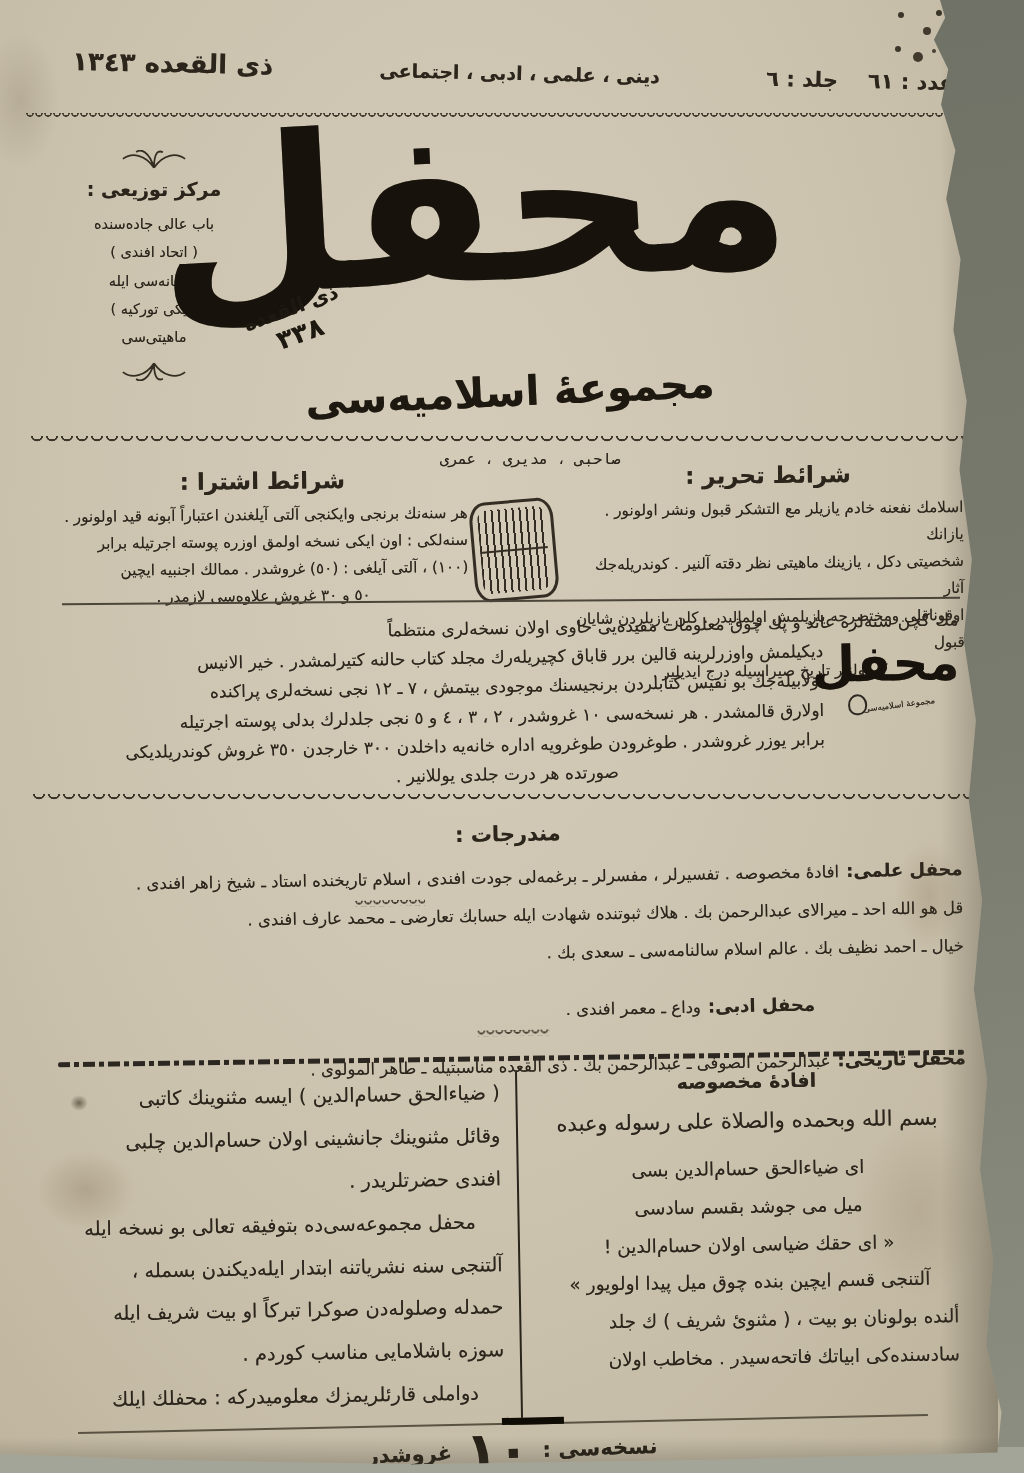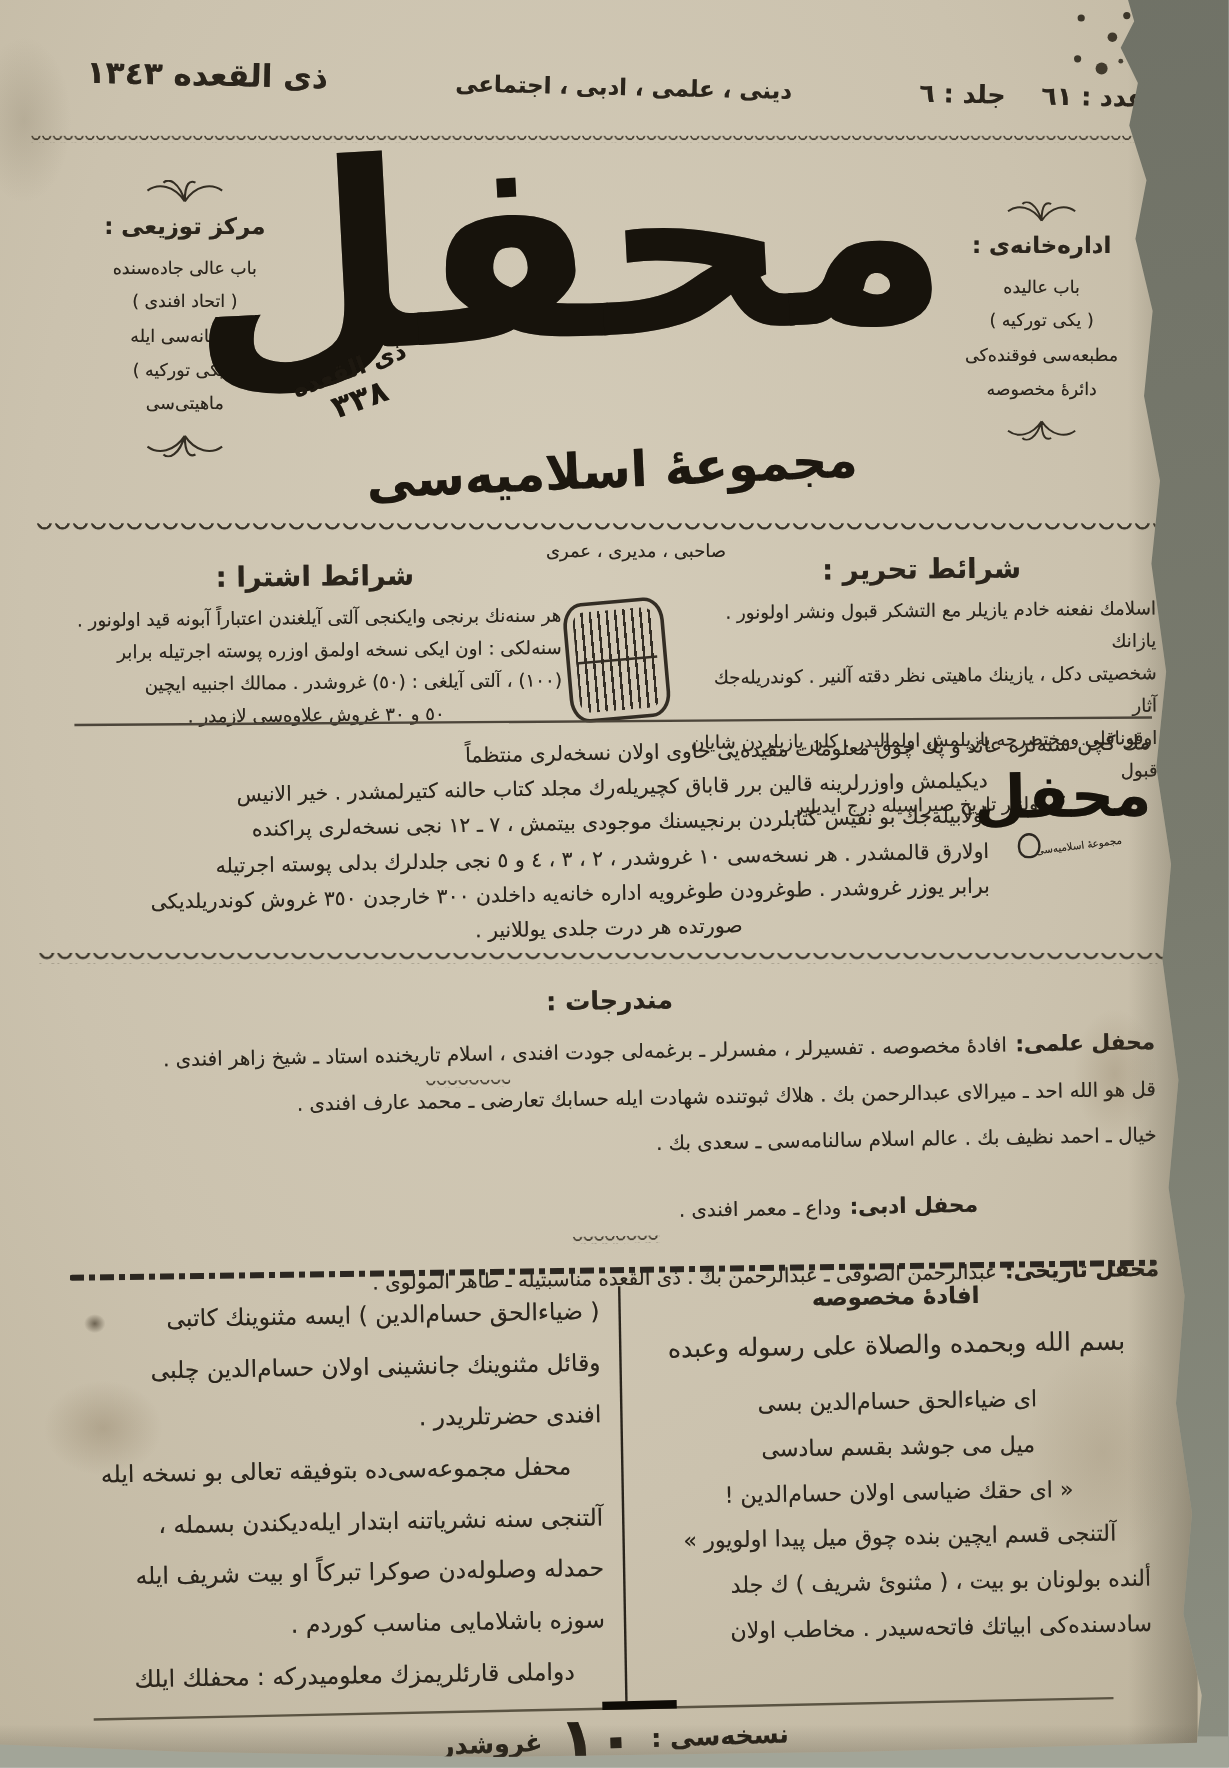--- a/index.html
+++ b/index.html
@@ -44,21 +44,21 @@
   .sidebox .orn.flip{transform:scaleY(-1);margin:10px auto 0;}
   .sidebox h3{margin:0 0 10px;font-size:19px;font-weight:bold;}
   .sidebox .ln{font-size:14.5px;line-height:1.95;}
 
   .big-title{font-size:215px;font-weight:bold;line-height:1.05;text-align:center;color:#17130c;transform:rotate(-3deg);letter-spacing:-4px;}
   .overlay-date{text-align:center;font-weight:bold;transform:rotate(-20deg);color:#1d1810;}
   .overlay-date .l1{font-size:20px;}
   .overlay-date .l2{font-size:26px;}
   .mast-sub{font-size:41px;font-weight:bold;text-align:center;transform:rotate(-2.5deg);color:#1d1810;}
 
-  .staff{font-size:15px;text-align:center;}
+  .staff{font-size:15px;text-align:center;font-family:Liberation Mono, monospace;}
 
   .terms{transform:rotate(-.6deg);}
   .terms h4{margin:0 0 8px;font-size:23px;font-weight:bold;text-align:center;}
   .terms .ln{font-size:15.2px;line-height:1.78;text-align:right;}
   .terms .ln.center{text-align:center;}
 
   .seal{border:3px solid #332d24;border-radius:16px/20px;transform:rotate(-5deg);padding:5px;background:rgba(210,200,180,.25);}
   .seal .inner{width:100%;height:100%;border-radius:10px;
     background:repeating-linear-gradient(90deg,#332d24 0 2px,transparent 2px 7px),
                linear-gradient(#332d24 0 0) center/100% 2px no-repeat;}
@@ -131,33 +131,20 @@
     <div class="ln">باب عالى جاده‌سنده</div>
     <div class="ln">( اتحاد افندى )</div>
     <div class="ln">كتبخانه‌سى ايله</div>
     <div class="ln">( يكى توركيه )</div>
     <div class="ln">ماهيتى‌سى</div>
     <svg class="orn flip" width="72" height="20" viewBox="0 0 60 18">
       <path d="M30 16 C22 4 10 2 2 8 M30 16 C26 2 18 -2 14 2 M30 16 C30 2 34 0 38 2 M30 16 C38 4 50 2 58 8" stroke="#332d22" fill="none" stroke-width="1.6"></path>
     </svg>
   </div>
 
-  <div class="abs sidebox" style="right:76px;top:168px;width:160px;">
-    <svg class="orn" width="66" height="18" viewBox="0 0 60 18">
-      <path d="M30 16 C22 4 10 2 2 8 M30 16 C26 2 18 -2 14 2 M30 16 C30 2 34 0 38 2 M30 16 C38 4 50 2 58 8" stroke="#332d22" fill="none" stroke-width="1.6"></path>
-    </svg>
-    <h3>اداره‌خانه‌ى :</h3>
-    <div class="ln">باب عاليده</div>
-    <div class="ln">( يكى توركيه )</div>
-    <div class="ln">مطبعه‌سى فوقنده‌كى</div>
-    <div class="ln">دائرهٔ مخصوصه</div>
-    <svg class="orn flip" width="66" height="18" viewBox="0 0 60 18">
-      <path d="M30 16 C22 4 10 2 2 8 M30 16 C26 2 18 -2 14 2 M30 16 C30 2 34 0 38 2 M30 16 C38 4 50 2 58 8" stroke="#332d22" fill="none" stroke-width="1.6"></path>
-    </svg>
-  </div>
 
   <div class="abs big-title" style="left:225px;top:92px;width:565px;">محفل</div>
   <div class="abs overlay-date" style="left:236px;top:295px;width:120px;">
     <div class="l1">ذى القعده</div>
     <div class="l2">٣٣٨</div>
   </div>
   <div class="abs mast-sub" style="left:295px;top:368px;width:430px;">مجموعهٔ اسلاميه‌سى</div>
 
   <div class="abs wave-lg" style="left:30px;right:46px;top:436px;"></div>
 

